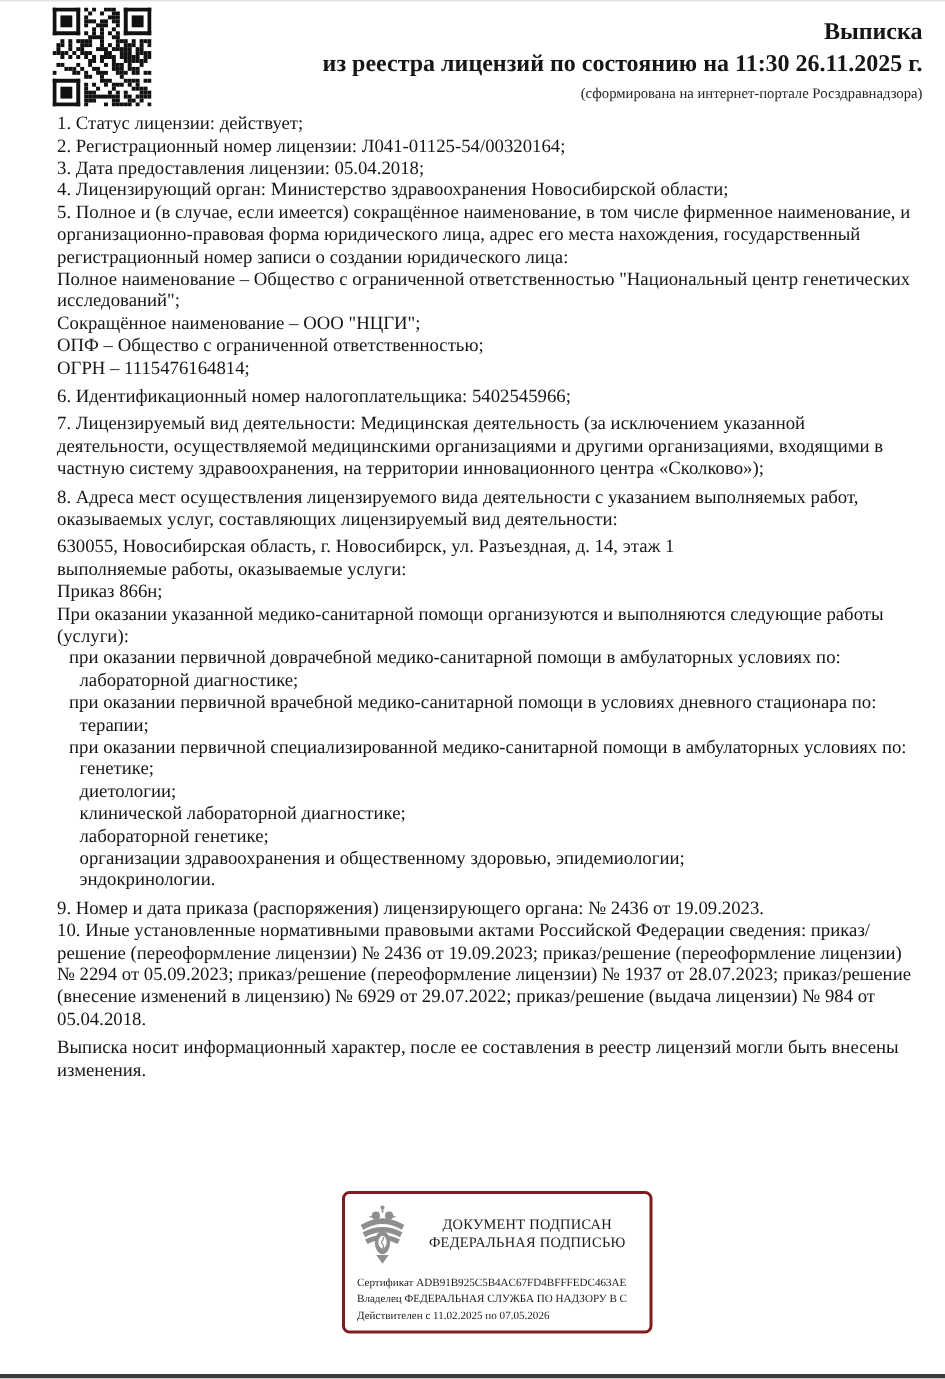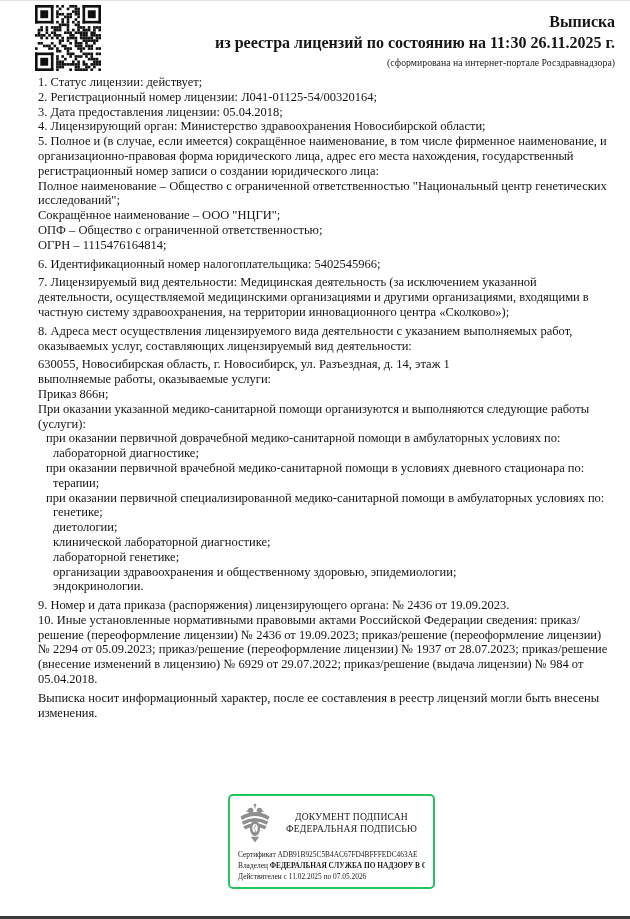--- a/index.html
+++ b/index.html
@@ -28,30 +28,30 @@
   .para { margin:0; }
   .para.gap { margin-top:4px; }
   .para.ind1 { text-indent:8px; }
   .para.ind2 { padding-left:15px; }
 
   
   .stamp {
     position:absolute; left:228px; top:793px;
     width:207px; height:95px;
     box-sizing:border-box;
-    border:2px solid #22c55e; border-radius:5px;
+    border:2px solid #7f1d1d; border-radius:5px;
     background:#fff;
     padding:7px 8px 5px 8px;
     overflow:hidden;
   }
   .stamp-top { display:flex; align-items:center; gap:6px; margin-bottom:6px; }
   .emblem { width:34px; height:40px; flex:none; }
   .stamp-title { flex:1; text-align:center; font-size:9.6px; line-height:12.5px; letter-spacing:0.2px; color:#1b1b1b; }
   .stamp-row { font-size:7.4px; line-height:11px; white-space:nowrap; overflow:hidden; color:#1b1b1b; }
-  .stamp-row b { font-weight:bold; }
+  .stamp-row b { font-weight:normal; }
 </style>
 </head>
 <body>
 
 <div class="page">
 
   <div class="qr"><svg viewBox="0 0 66 66" xmlns="http://www.w3.org/2000/svg">
         <rect x="0.00" y="0.00" width="18.48" height="2.64" fill="#111111"></rect>
         <rect x="0.00" y="15.84" width="18.48" height="2.64" fill="#111111"></rect>
         <rect x="0.00" y="0.00" width="2.64" height="18.48" fill="#111111"></rect>

